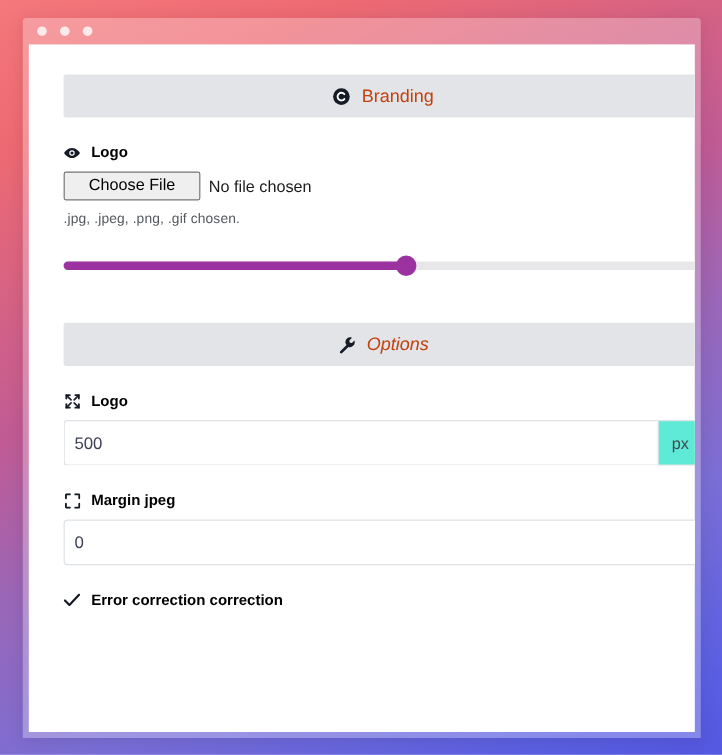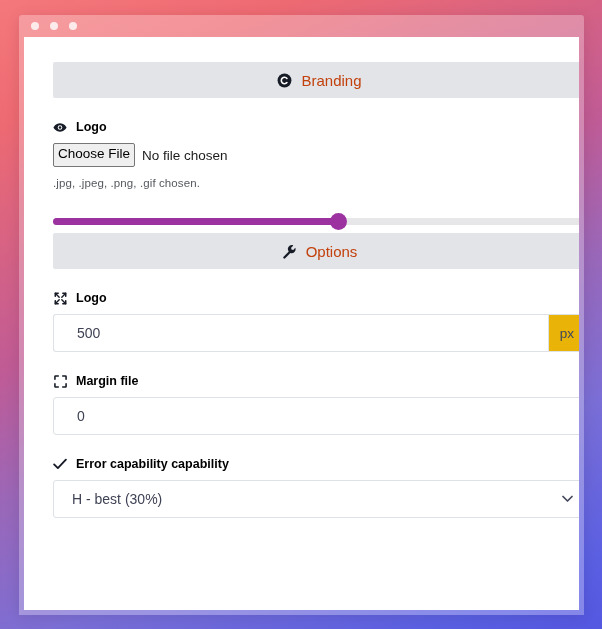--- a/index.html
+++ b/index.html
@@ -92,21 +92,21 @@
     display: flex;
     align-items: center;
     font-size: 13.5px;
     color: #1b1b1b;
     height: 24px;
   }
   .choose-file-btn {
     background: #efefef;
     border: 1px solid #767676;
     border-radius: 2px;
-    padding: 2px 4px 3px;
+    padding: 2px 20px 3px;
     font-size: 13.5px;
     font-family: "Liberation Sans", sans-serif;
     color: #000;
     line-height: 1.25;
     cursor: default;
   }
   .file-name { margin-left: 7px; font-size: 13.5px; text-align: center; }
   .help-text {
     font-size: 11.5px;
     color: #55595f;
@@ -150,33 +150,33 @@
   .input-group { display: flex; }
   .text-input {
     flex: 1;
     height: 38px;
     border: 1px solid #dee2e6;
     border-radius: 3px;
     background: #fff;
     color: #3f4254;
     font-size: 14px;
     font-family: "Liberation Sans", sans-serif;
-    padding: 0 23px;
+    padding: 0 8px;
     outline: none;
   }
   .input-group .text-input {
     border-radius: 3px 0 0 3px;
     border-right: none;
   }
   .input-addon {
     width: 38px;
     height: 38px;
     border: 1px solid #dee2e6;
     border-radius: 0 3px 3px 0;
-    background: #eab308;
+    background: #5eead4;
     display: flex;
     align-items: center;
     justify-content: center;
     font-size: 13.5px;
     color: #43485a;
   }
 
   
   .select-wrap { position: relative; }
   .select-box {
@@ -243,21 +243,21 @@
       </div>
 
       <div class="field">
         <div class="slider-wrap">
           <div class="slider-track"></div>
           <div class="slider-fill" style="width: 53.5%;"></div>
           <div class="slider-thumb" style="left: 53.5%;"></div>
         </div>
       </div>
 
-      <div class="section-header" style="">
+      <div class="section-header" style="margin-top:36px;font-style:italic;">
         <span class="sh-icon">
           <svg width="15" height="15" viewBox="0 0 16 16">
             <path d="M11.2 1.1a4.3 4.3 0 0 0-4 6.9L1.7 13.5a1.2 1.2 0 0 0 1.7 1.7l5.5-5.5a4.3 4.3 0 0 0 5.3-5.6l-2.2 2.2-1.9-.4-.4-1.9 2.2-2.2a4.3 4.3 0 0 0-.7-.7z" fill="#161b26"></path>
           </svg>
         </span>
         <span>Options</span>
       </div>
 
       <div class="field">
         <div class="field-label">
@@ -278,41 +278,31 @@
       <div class="field">
         <div class="field-label">
           <span class="fl-icon">
             <svg width="13" height="13" viewBox="0 0 14 14">
               <path d="M1 4.6V1.6A.6.6 0 0 1 1.6 1h3" stroke="#161b26" stroke-width="1.7" fill="none" stroke-linecap="round"></path>
               <path d="M13 4.6V1.6a.6.6 0 0 0-.6-.6h-3" stroke="#161b26" stroke-width="1.7" fill="none" stroke-linecap="round"></path>
               <path d="M1 9.4v3a.6.6 0 0 0 .6.6h3" stroke="#161b26" stroke-width="1.7" fill="none" stroke-linecap="round"></path>
               <path d="M13 9.4v3a.6.6 0 0 1-.6.6h-3" stroke="#161b26" stroke-width="1.7" fill="none" stroke-linecap="round"></path>
             </svg>
           </span>
-          <span>Margin file</span>
+          <span>Margin jpeg</span>
         </div>
         <input class="text-input" style="width: 100%;" type="text" value="0">
       </div>
 
       <div class="field">
         <div class="field-label">
           <span class="fl-icon">
             <svg width="14" height="12" viewBox="0 0 15 12">
               <path d="M1.2 6.4l4 4L13.8 1.4" stroke="#161b26" stroke-width="2" fill="none" stroke-linecap="round" stroke-linejoin="round"></path>
             </svg>
           </span>
-          <span>Error capability capability</span>
-        </div>
-        <div class="select-wrap">
-          <div class="select-box">
-            <span>H - best (30%)</span>
-          </div>
-          <span class="select-chevron">
-            <svg width="11" height="8" viewBox="0 0 11 8">
-              <path d="M1 1.5l4.5 4.5L10 1.5" stroke="#44485c" stroke-width="1.7" fill="none" stroke-linecap="round" stroke-linejoin="round"></path>
-            </svg>
-          </span>
+          <span>Error correction correction</span>
         </div>
       </div>
 
     </div>
   </div>
 </div>
 
 </body></html>

